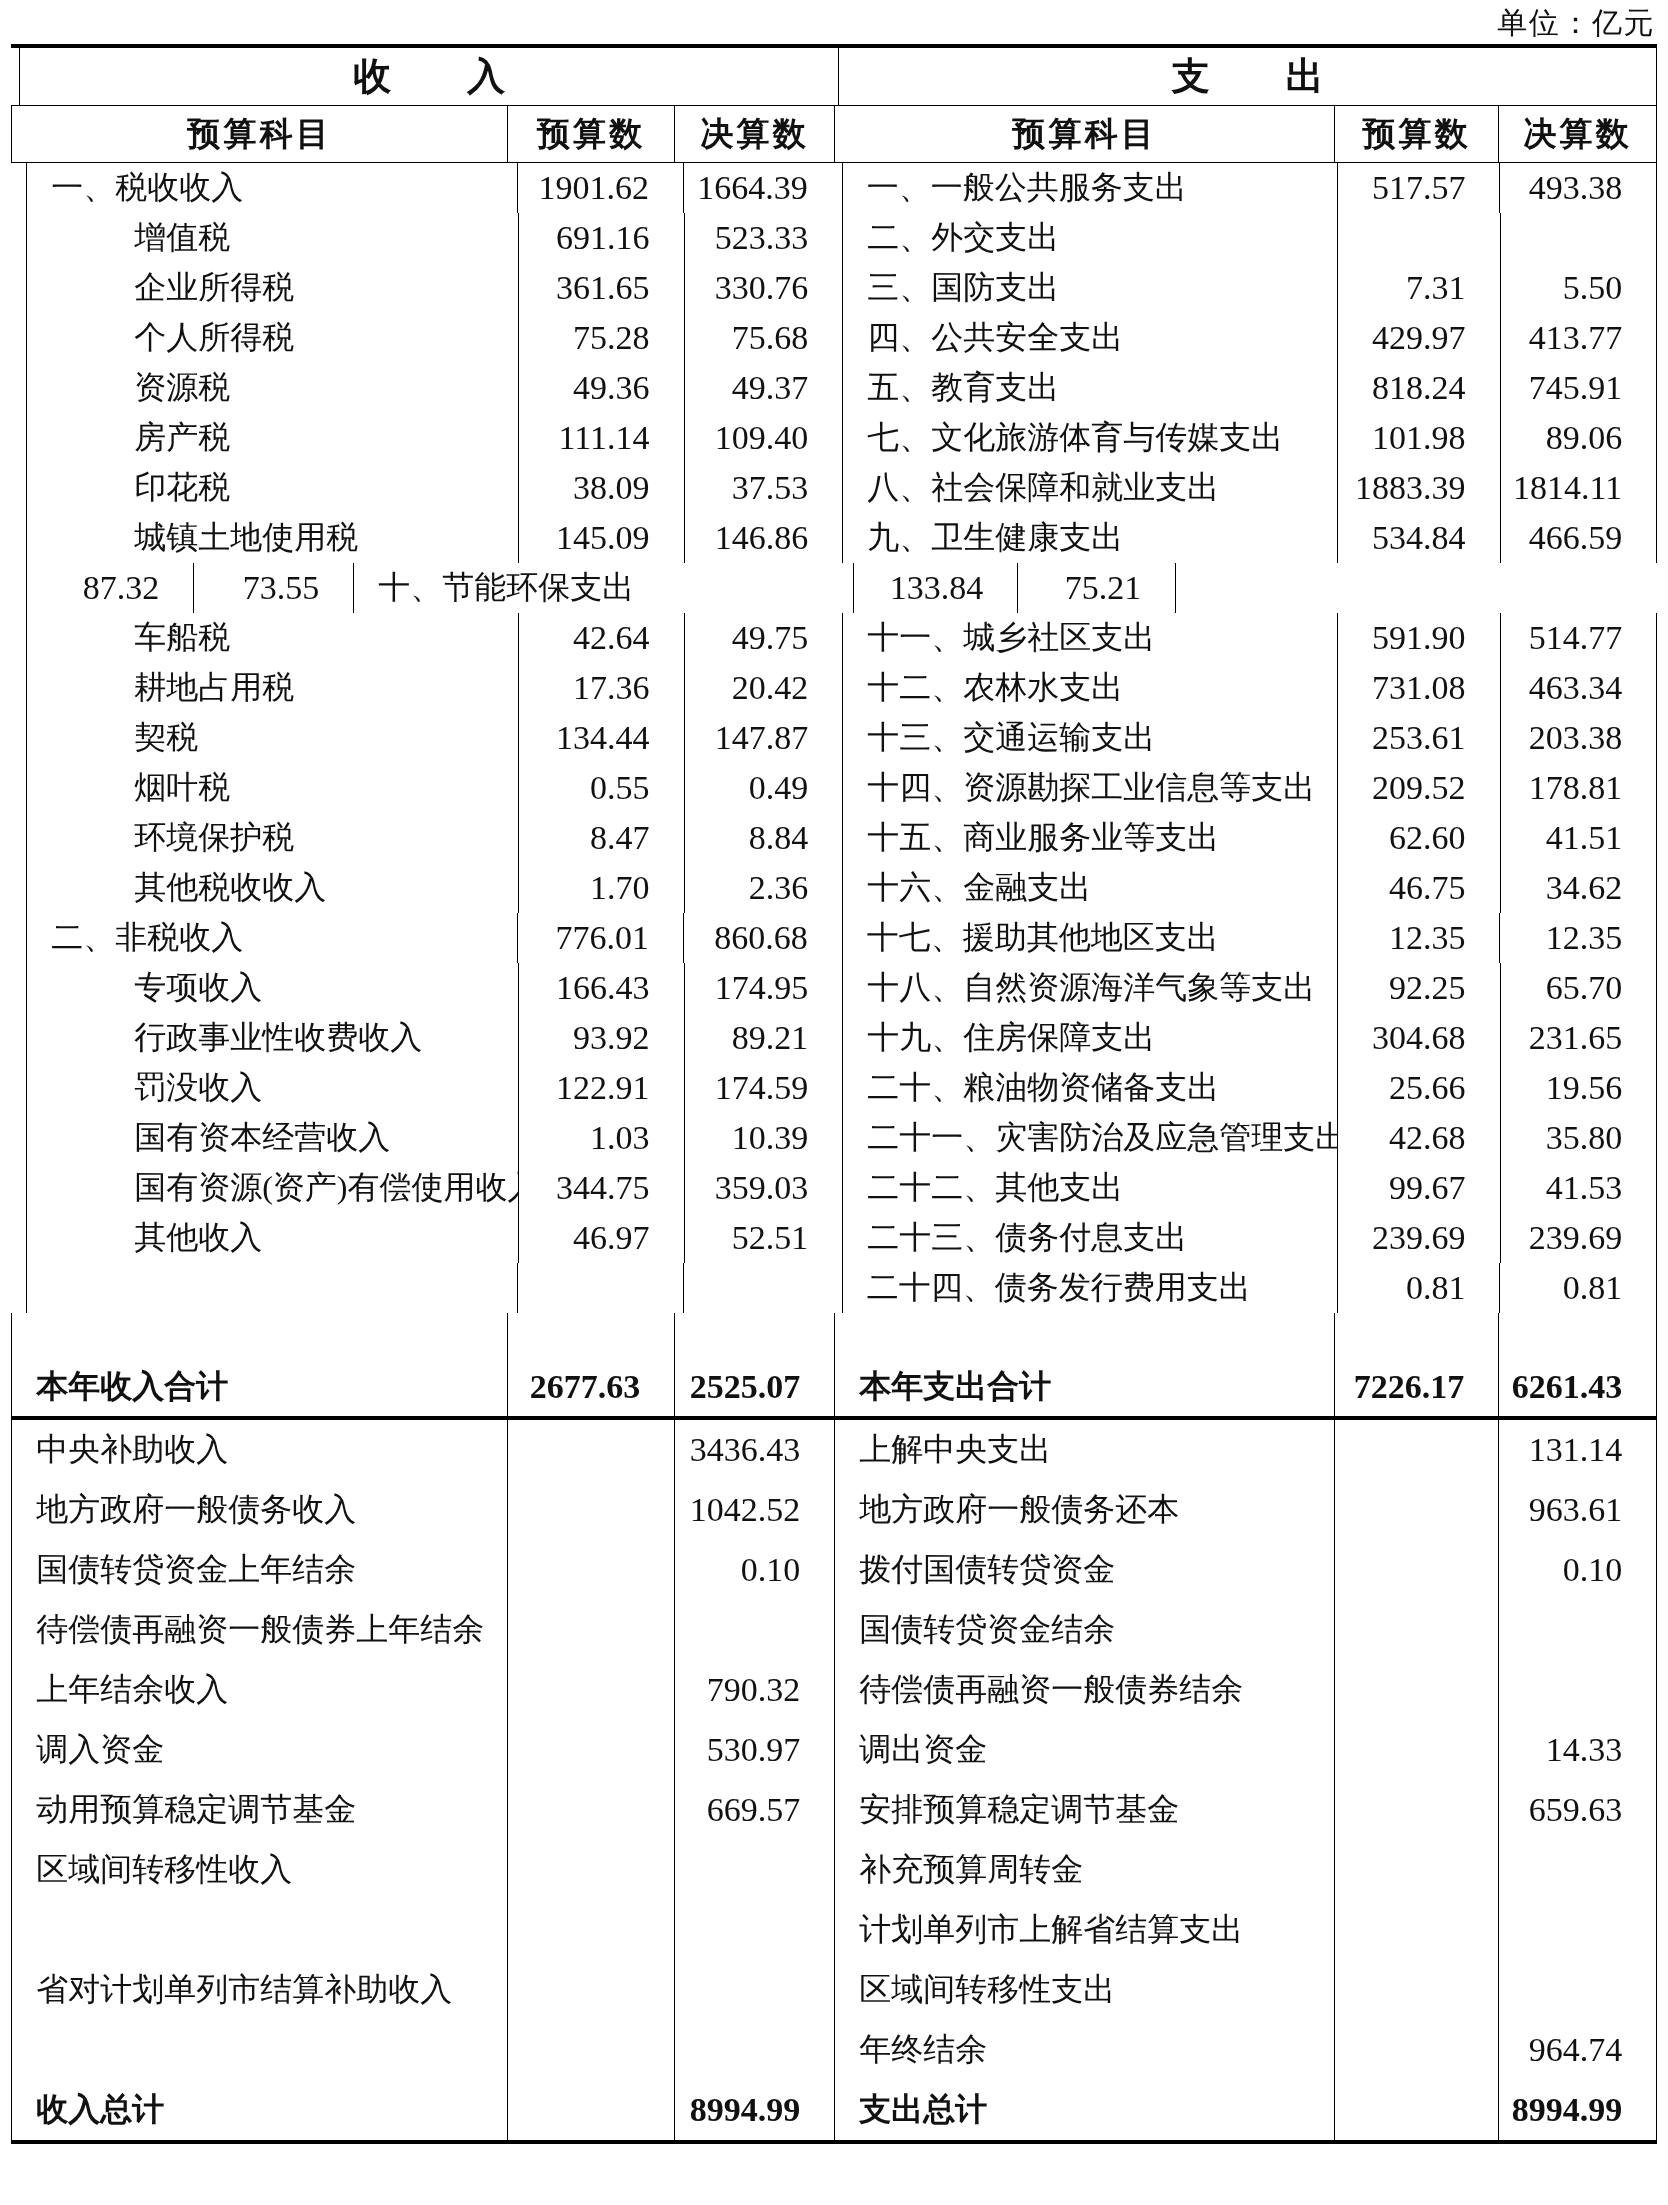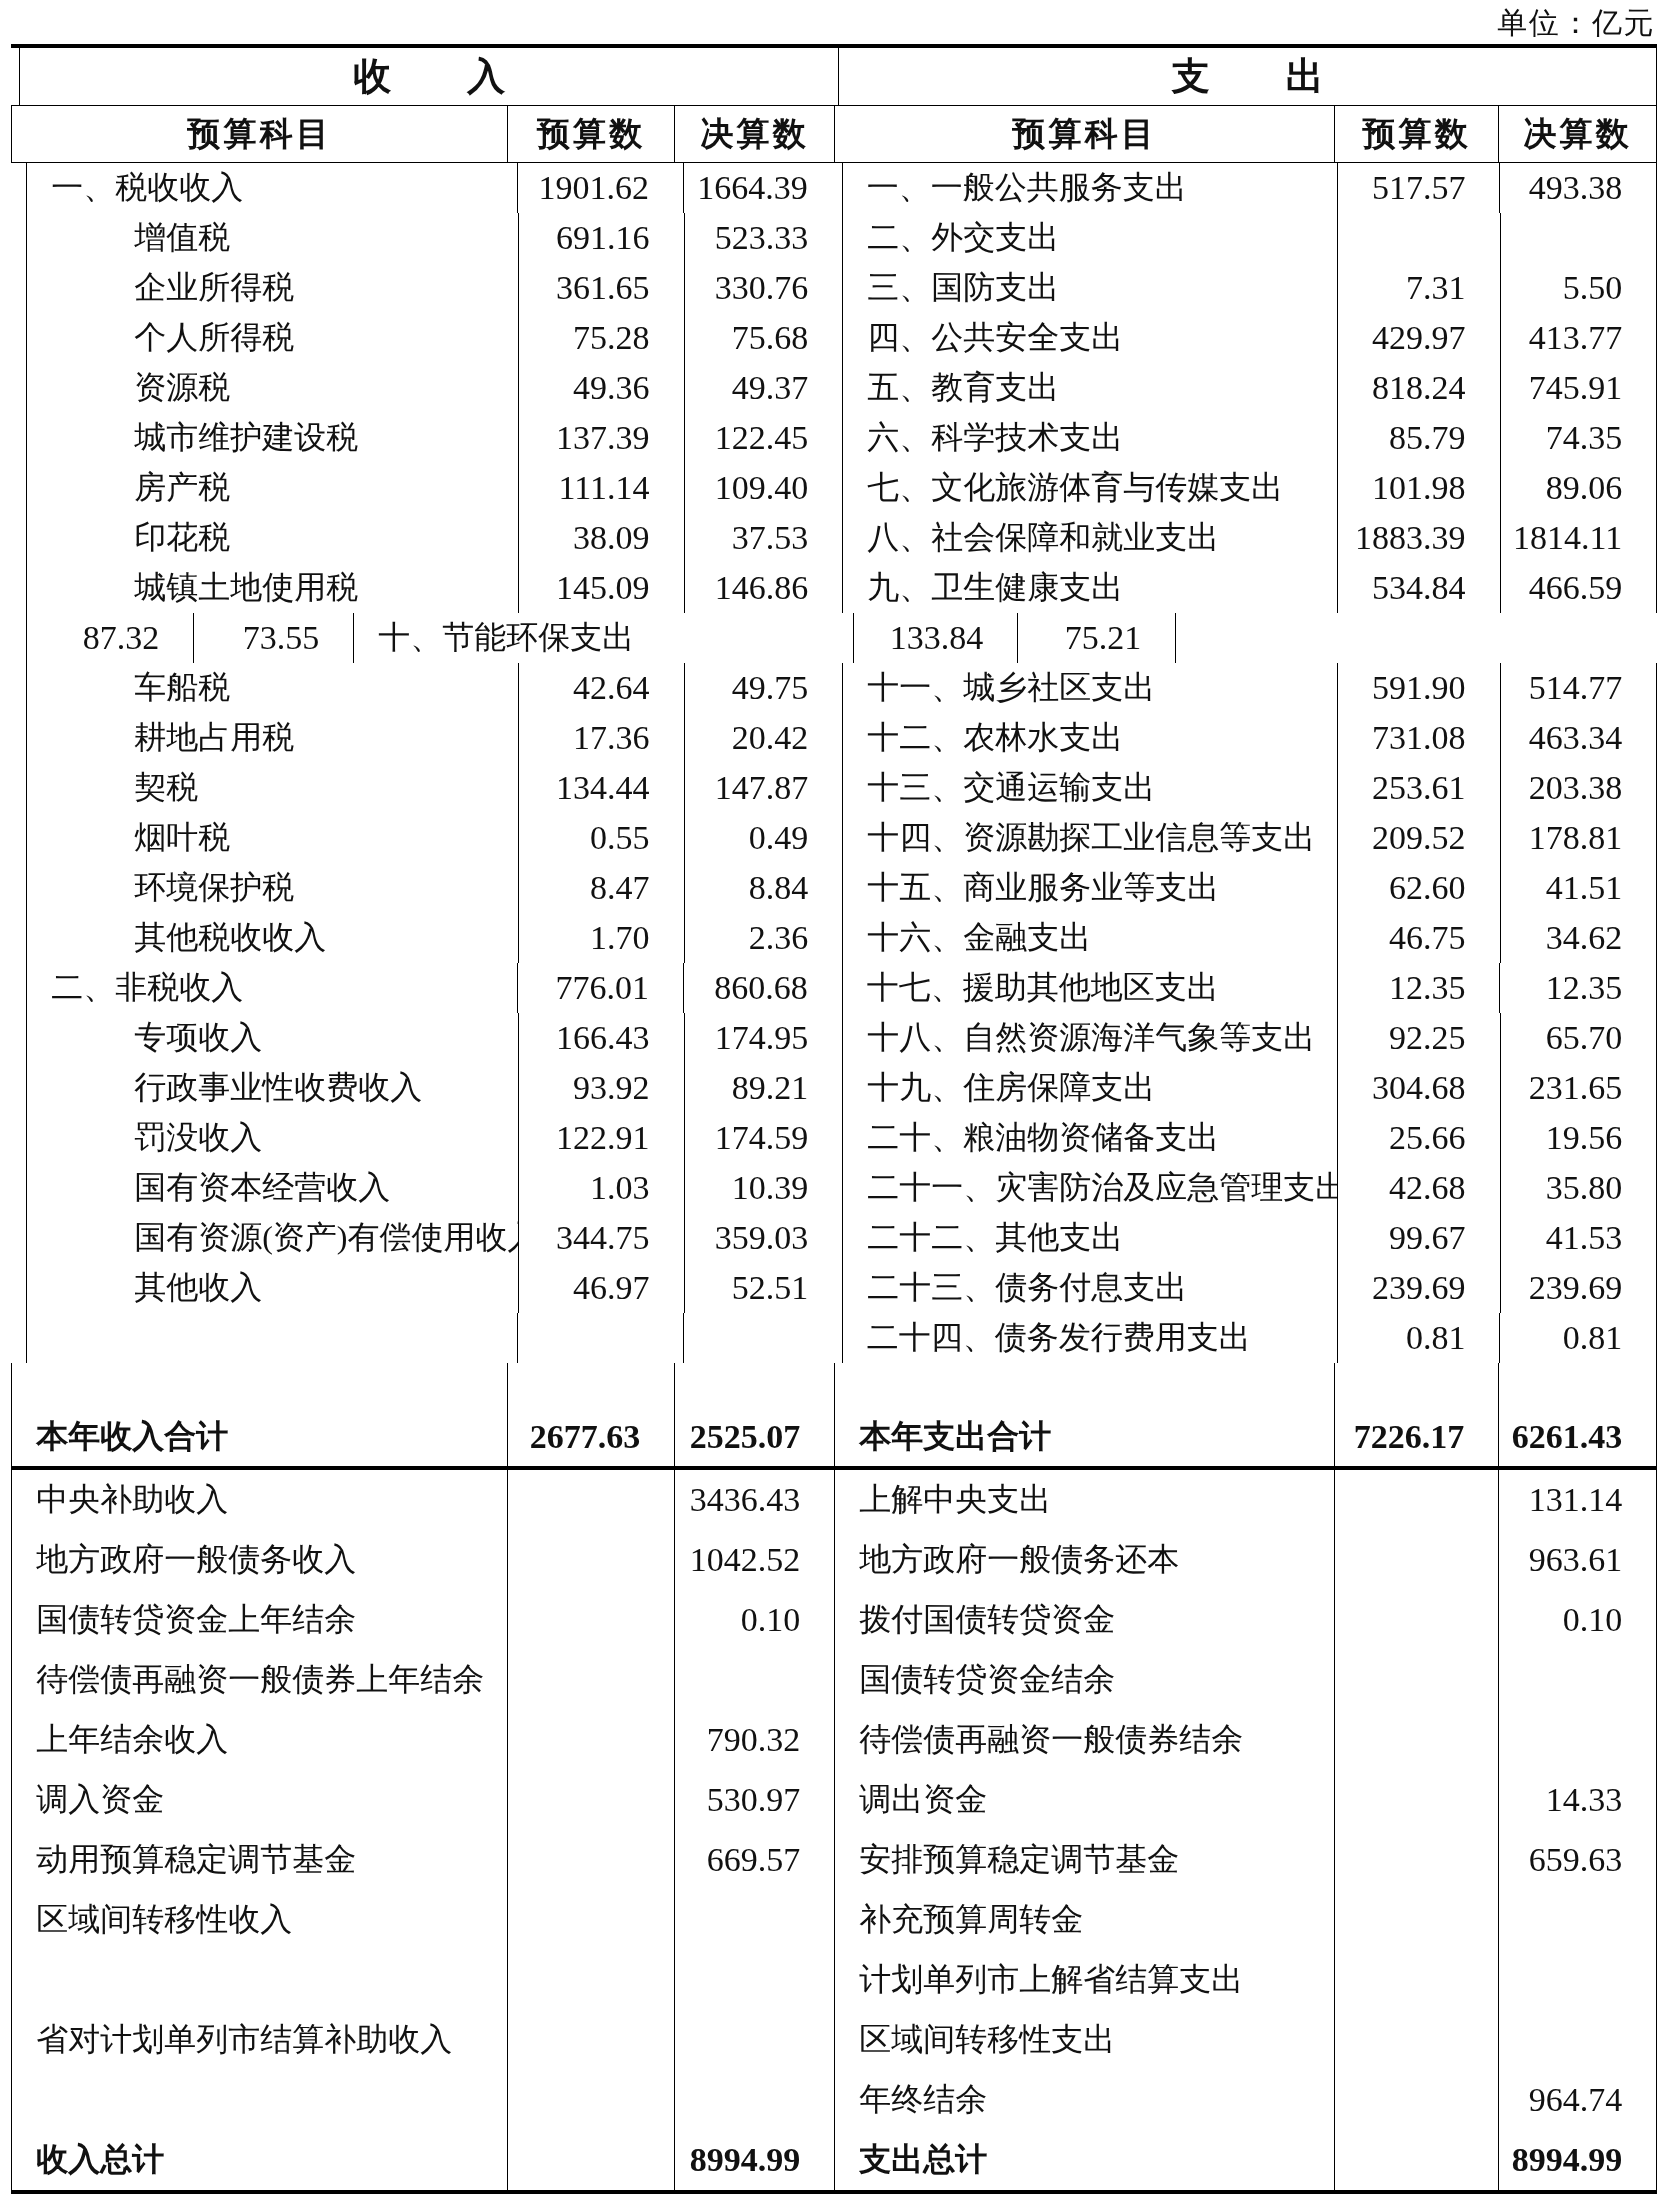--- a/index.html
+++ b/index.html
@@ -135,28 +135,20 @@
         </div>
         <div class="row h-item">
           <div class="c lab w1 ind1">资源税</div>
           <div class="c num w2">49.36</div>
           <div class="c num w3">49.37</div>
           <div class="c lab w4">五、教育支出</div>
           <div class="c num w5">818.24</div>
           <div class="c num w6">745.91</div>
         </div>
         <div class="row h-item">
-          <div class="c lab w1 ind1">城市维护建设税</div>
-          <div class="c num w2">137.39</div>
-          <div class="c num w3">122.45</div>
-          <div class="c lab w4">六、科学技术支出</div>
-          <div class="c num w5">85.79</div>
-          <div class="c num w6">74.35</div>
-        </div>
-        <div class="row h-item">
           <div class="c lab w1 ind1">房产税</div>
           <div class="c num w2">111.14</div>
           <div class="c num w3">109.40</div>
           <div class="c lab w4">七、文化旅游体育与传媒支出</div>
           <div class="c num w5">101.98</div>
           <div class="c num w6">89.06</div>
         </div>
         <div class="row h-item">
           <div class="c lab w1 ind1">印花税</div>
           <div class="c num w2">38.09</div>

